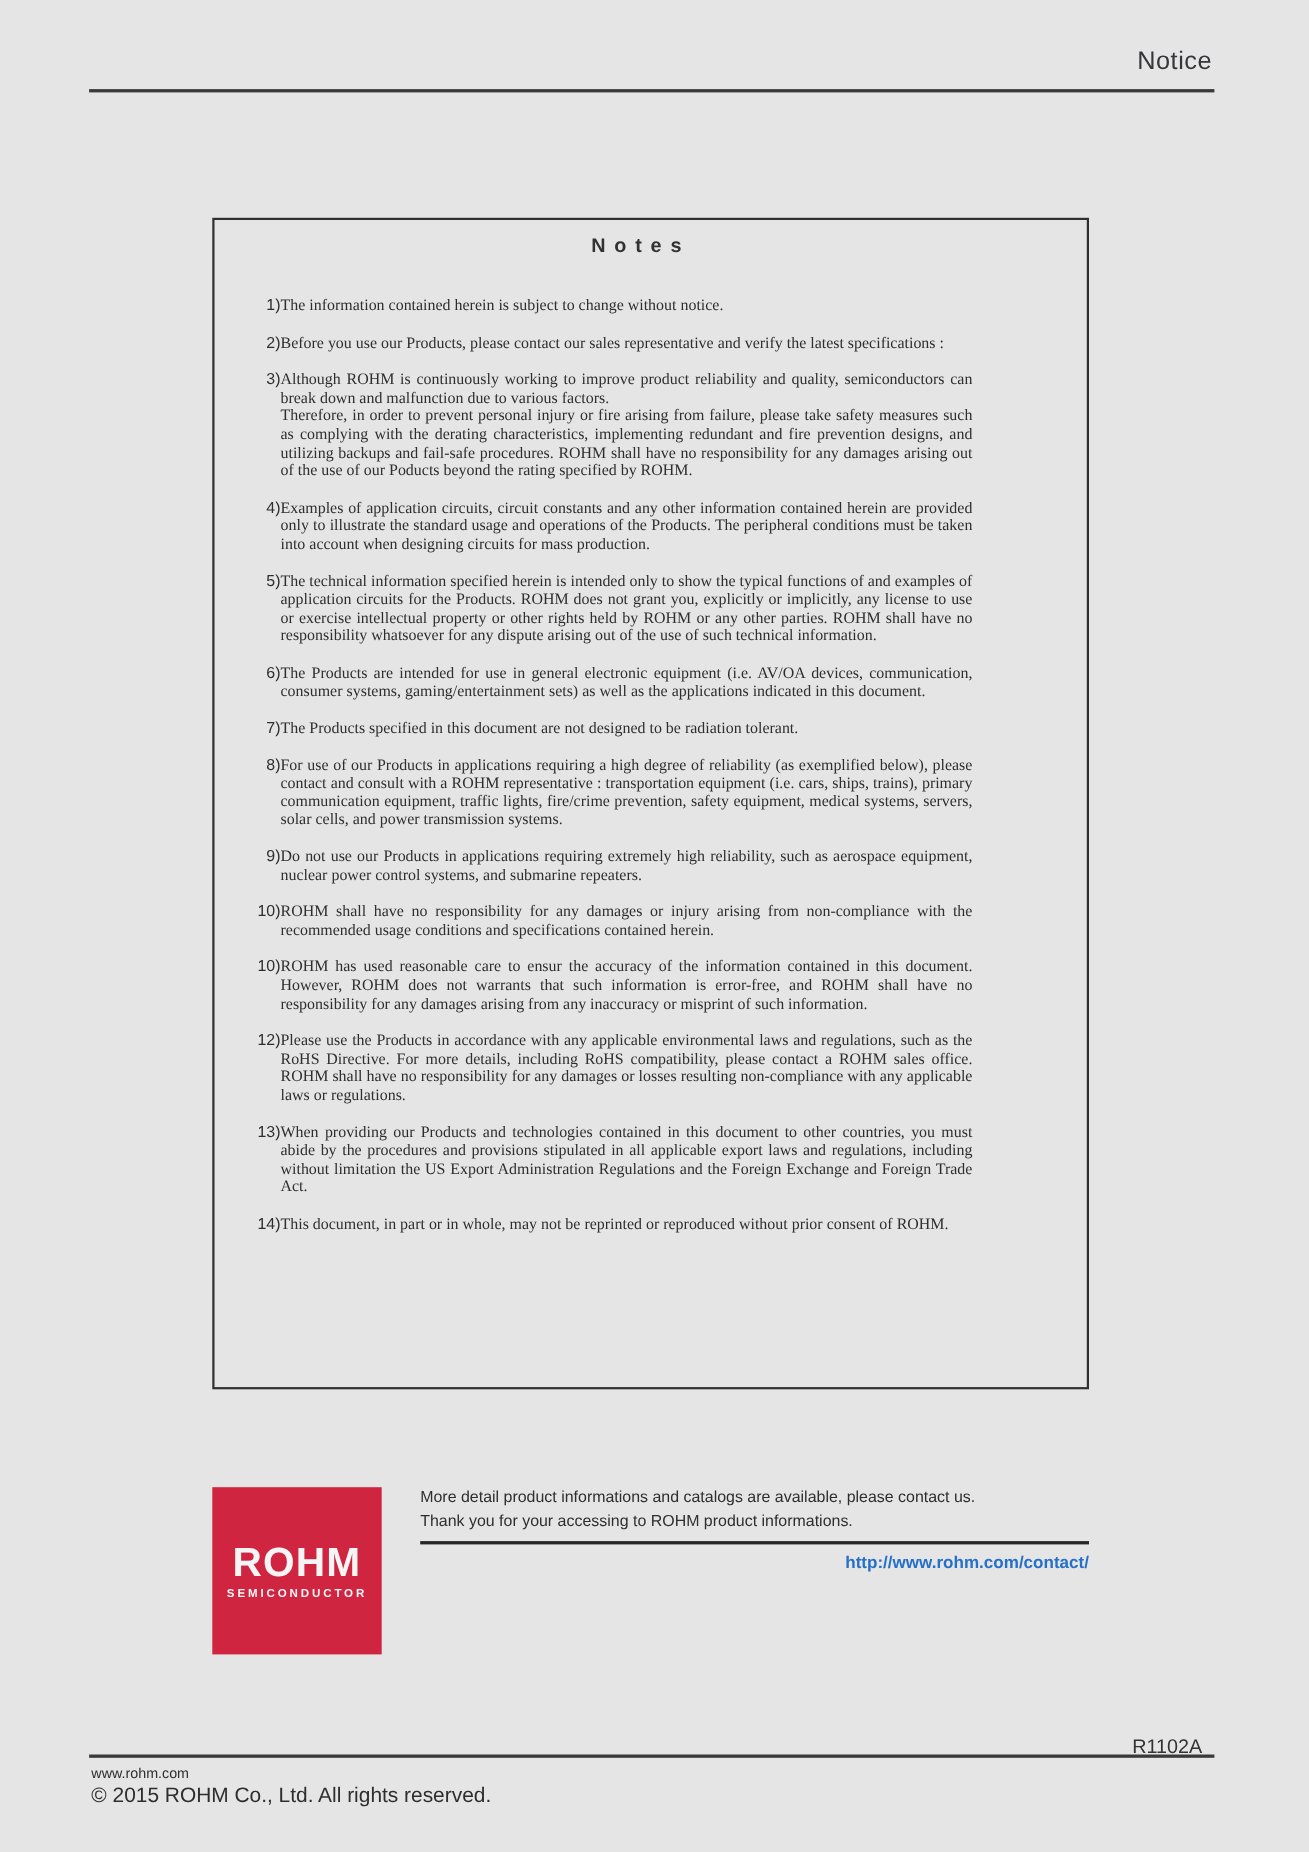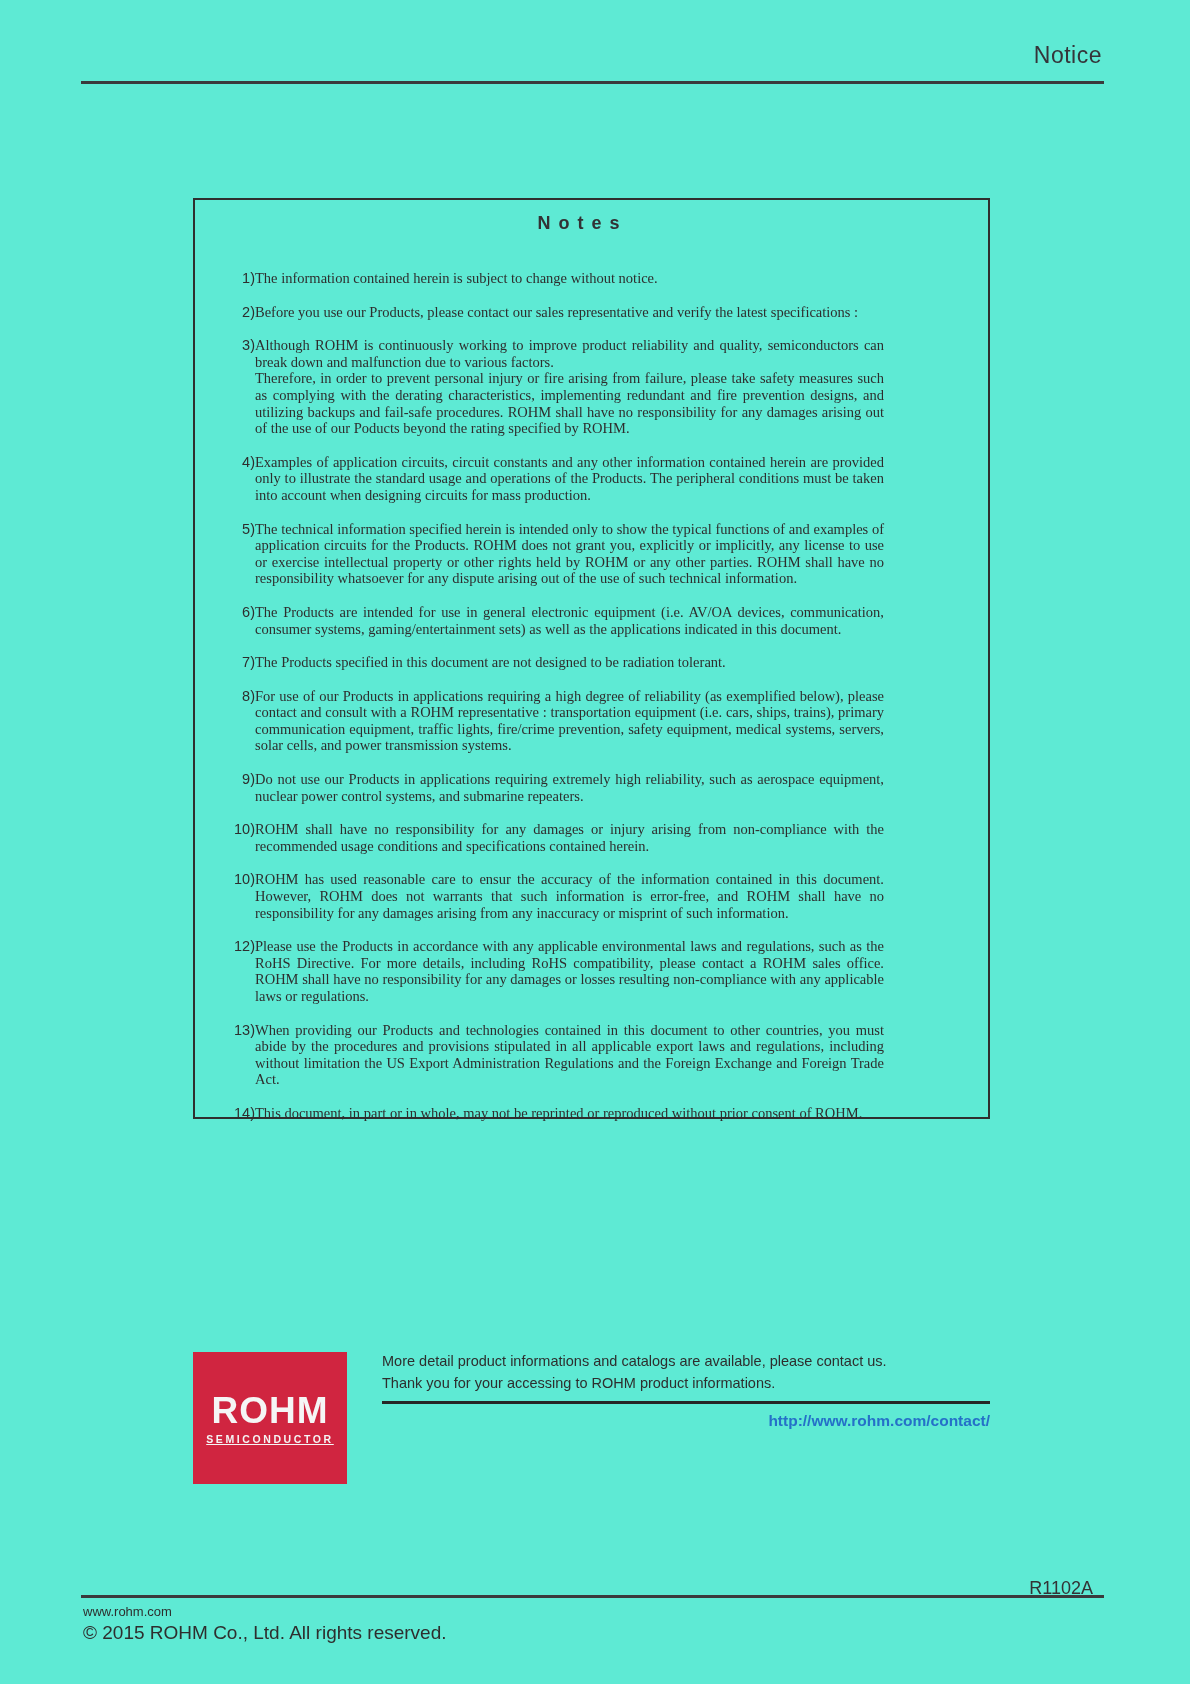--- a/index.html
+++ b/index.html
@@ -1,53 +1,53 @@
 <!DOCTYPE html>
 <html><head>
 <meta charset="utf-8">
 <style>
   html,body { margin:0; padding:0; background:#000; }
   .page {
-    position:relative; width:1190px; height:1684px; background:#5eead4;
+    position:relative; width:1190px; height:1684px; background:#e5e5e5;
     font-family:"Liberation Sans", sans-serif; color:#2e2e2e; overflow:hidden;
   }
   
   .notice-title {
     position:absolute; top:42px; right:88px;
     font-size:23px; color:#35353a; letter-spacing:0.5px;
   }
   .header-rule {
     position:absolute; top:81px; left:81px; width:1023px; height:3px; background:#3a3a3c;
   }
   
   .notes-box {
-    position:absolute; left:193px; top:198px; width:797px; height:921px;
+    position:absolute; left:193px; top:198px; width:797px; height:1065px;
     border:2px solid #2f2f2f; box-sizing:border-box;
   }
   .notes-inner { position:absolute; left:0; top:13px; width:793px; }
   .notes-title {
     margin-left:73px; width:629px; text-align:center;
     font-size:18px; font-weight:bold; letter-spacing:8px; color:#323234;
   }
   .notes-list { margin-top:36px; }
   .note-row { display:flex; margin-bottom:17px; font-size:14.5px; line-height:16.6px; }
   .note-num { flex:0 0 60px; text-align:right; color:#2e2e2e; }
   .note-text { width:629px;font-family:Liberation Serif, serif; }
   .note-text .para { text-align:justify; }
   
   .logo-box {
-    position:absolute; left:193px; top:1352px; width:154px; height:132px;
+    position:absolute; left:193px; top:1352px; width:154px; height:152px;
     background:#d02540; display:flex; flex-direction:column;
     align-items:center; justify-content:center;
   }
   .logo-brand {
     color:#f5f5f5; font-weight:bold; font-size:37px; line-height:1; letter-spacing:1px;
   }
   .logo-sub {
-    color:#f5f5f5; font-weight:bold; font-size:10.5px; letter-spacing:2.6px; margin-top:4px;text-decoration:underline;
+    color:#f5f5f5; font-weight:bold; font-size:10.5px; letter-spacing:2.6px; margin-top:4px;
   }
   .support-text { position:absolute; left:382px; top:1350px; width:608px; }
   .thanks-line { font-size:14.5px; line-height:22px; color:#2e2e2e; }
   .support-title {
     margin-top:13px; font-size:27px; color:#343436; letter-spacing:0.5px;
     white-space:pre-wrap;
   }
   .support-rule { margin-top:7px; width:608px; height:3px; background:#262626; }
   .support-link {
     margin-top:8px; text-align:right; font-weight:bold; font-size:15.5px;

